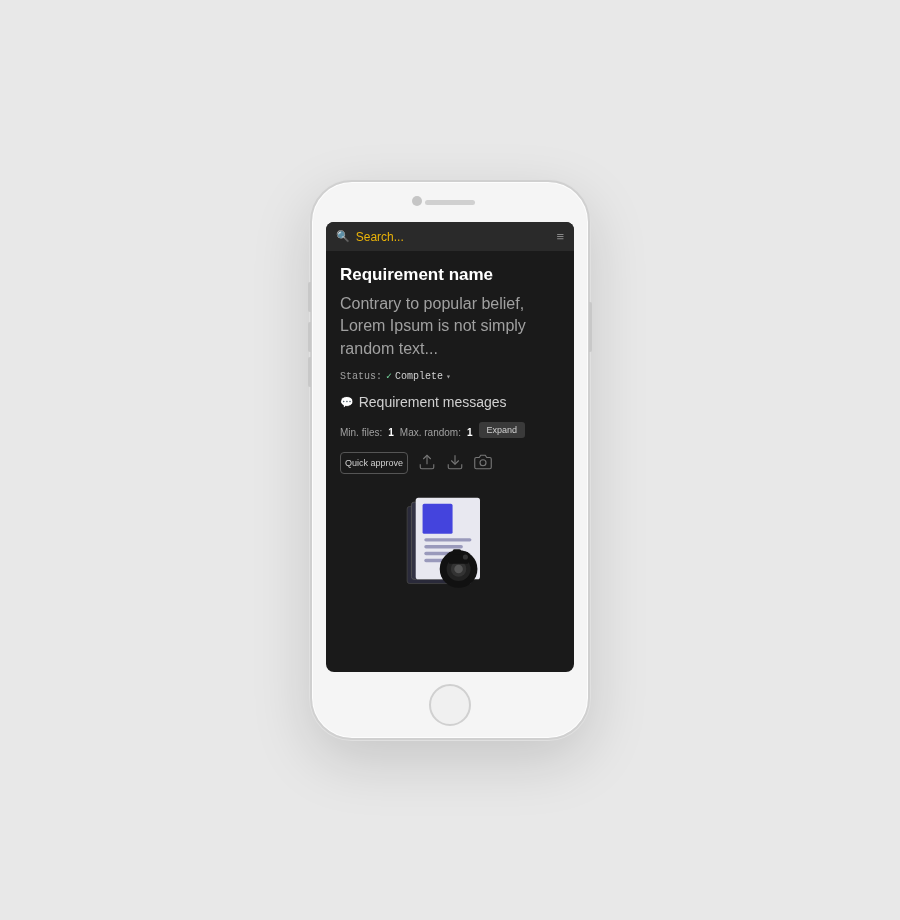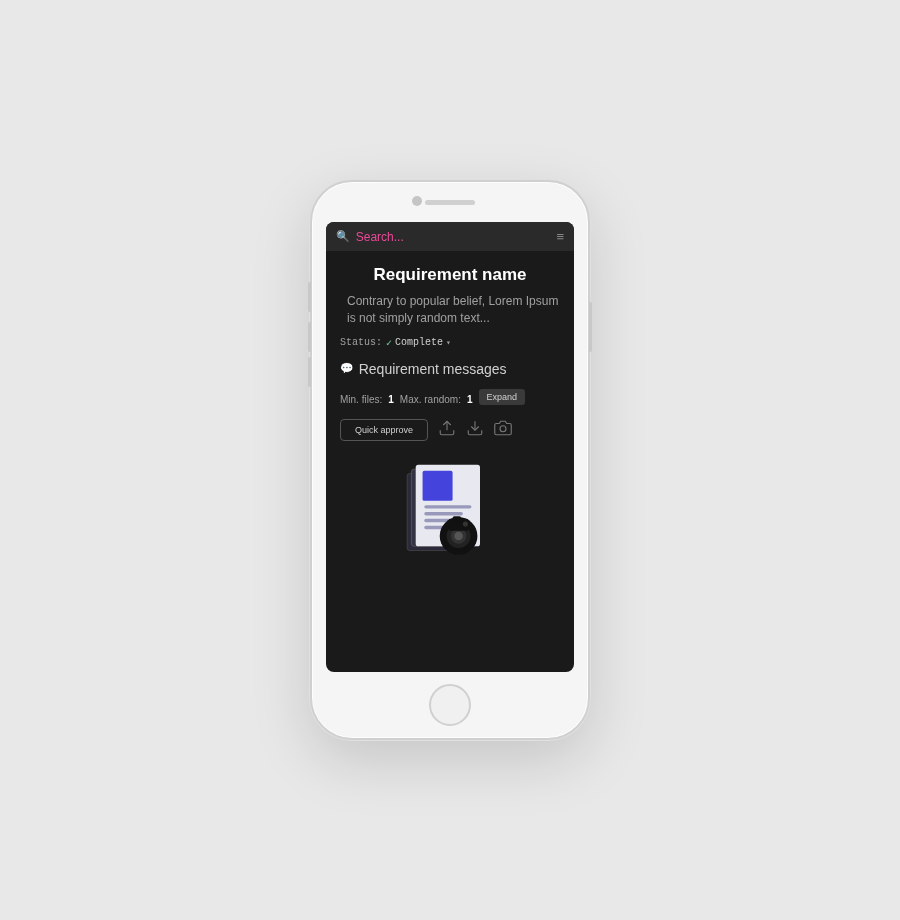--- a/index.html
+++ b/index.html
@@ -126,50 +126,48 @@
       flex-shrink: 0;
     }
 
     .search-icon-wrap {
       color: #888;
       font-size: 11px;
     }
 
     .search-input-display {
       flex: 1;
-      color: #ec4899;
+      color: #eab308;
       font-size: 12px;
     }
 
     .filter-icon-wrap {
       color: #888;
       font-size: 13px;
     }
 
     
     .main-content {
       padding: 14px 14px 0 14px;
       flex: 1;
       overflow: hidden;
     }
 
     .req-title {
       color: #ffffff;
       font-size: 17px;
       font-weight: 600;
       margin-bottom: 8px;
-      text-align: center;
     }
 
     .req-description {
       color: #a0a0a0;
-      font-size: 12px;
+      font-size: 16px;
       line-height: 1.4;
       margin-bottom: 10px;
-      margin-left: 7px;
     }
 
     .status-row {
       display: flex;
       align-items: center;
       gap: 4px;
       margin-bottom: 12px;
       font-size: 10px;
       color: #a0a0a0;
       font-family: Liberation Mono, monospace;
@@ -241,21 +239,21 @@
       display: flex;
       align-items: center;
       gap: 10px;
       margin-bottom: 16px;
     }
 
     .quick-approve-btn {
       background: transparent;
       color: #d0d0d0;
       border: 1px solid #555;
-      padding: 5px 14px;
+      padding: 5px 4px;
       border-radius: 4px;
       font-size: 9px;
       cursor: pointer;
       white-space: nowrap;
     }
 
     .action-icon {
       color: #777;
       font-size: 14px;
       cursor: pointer;

